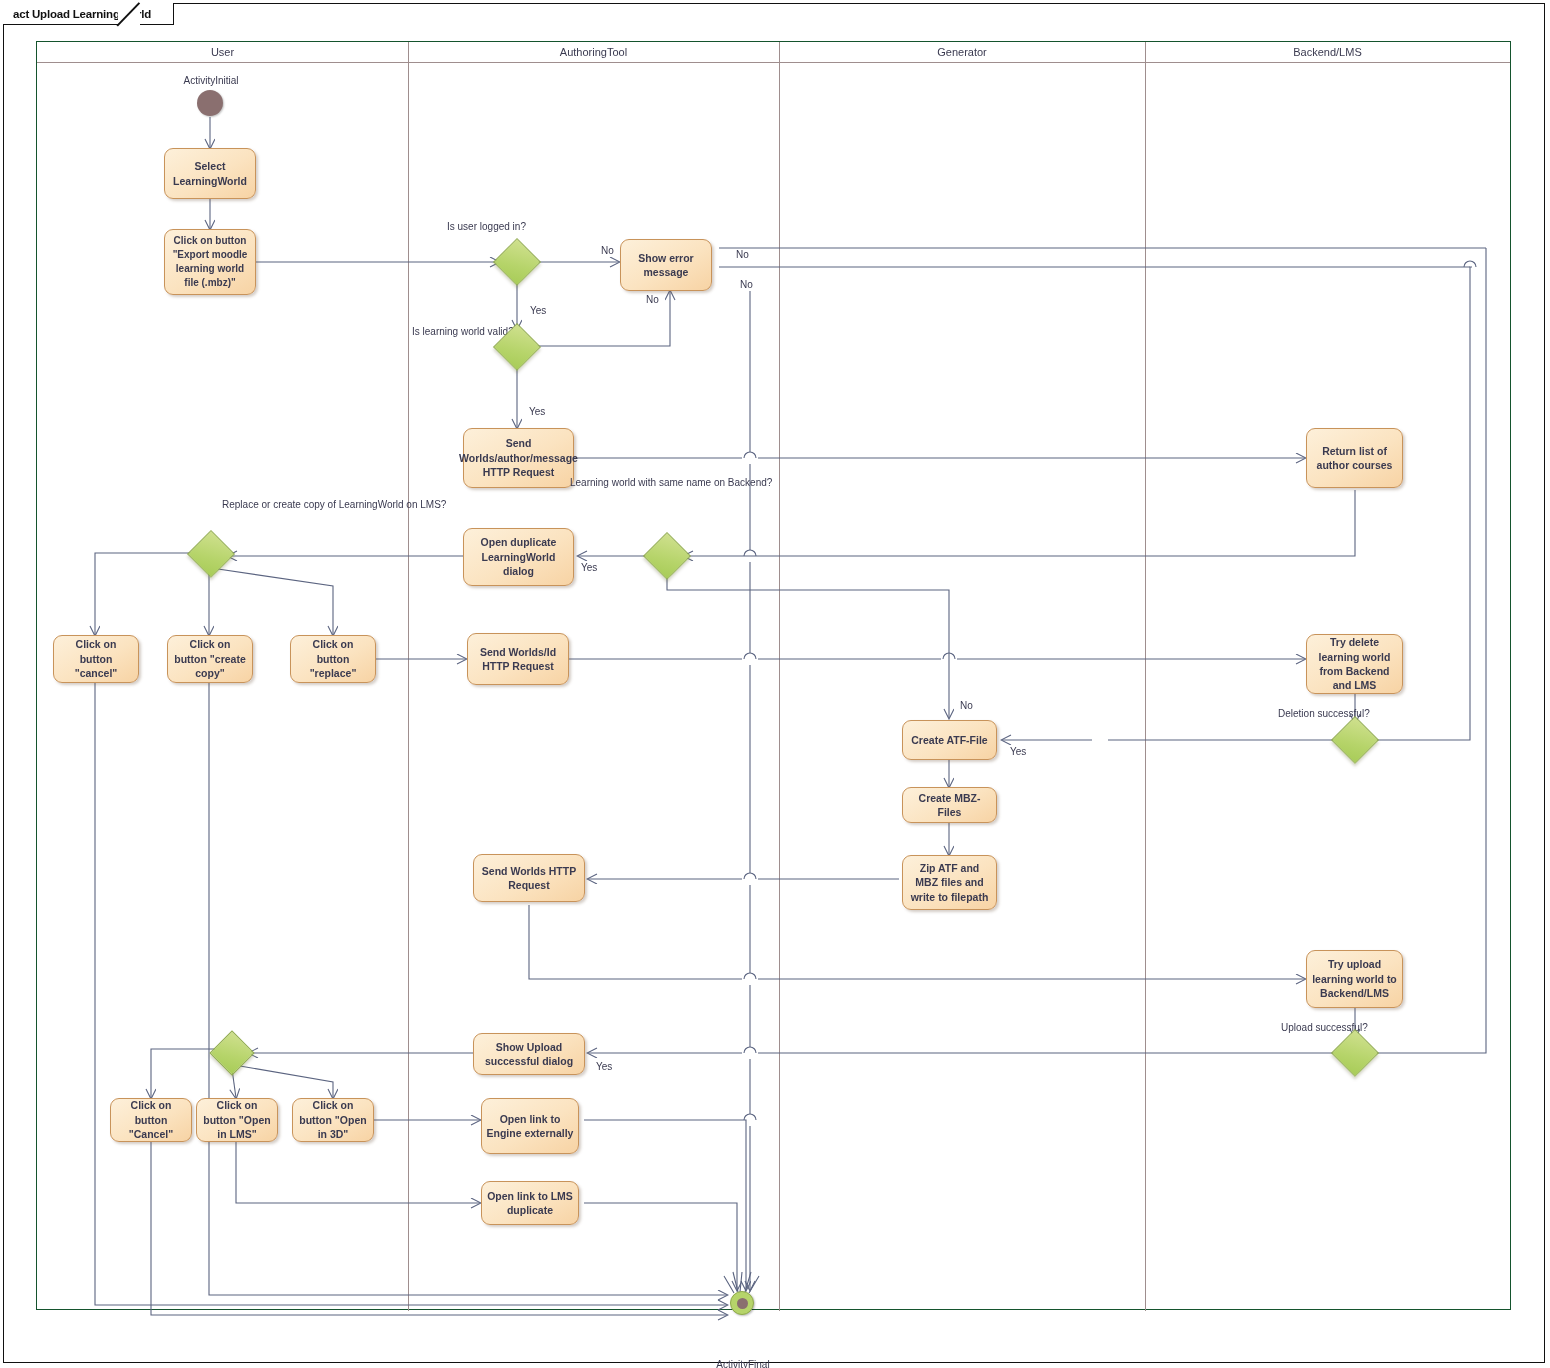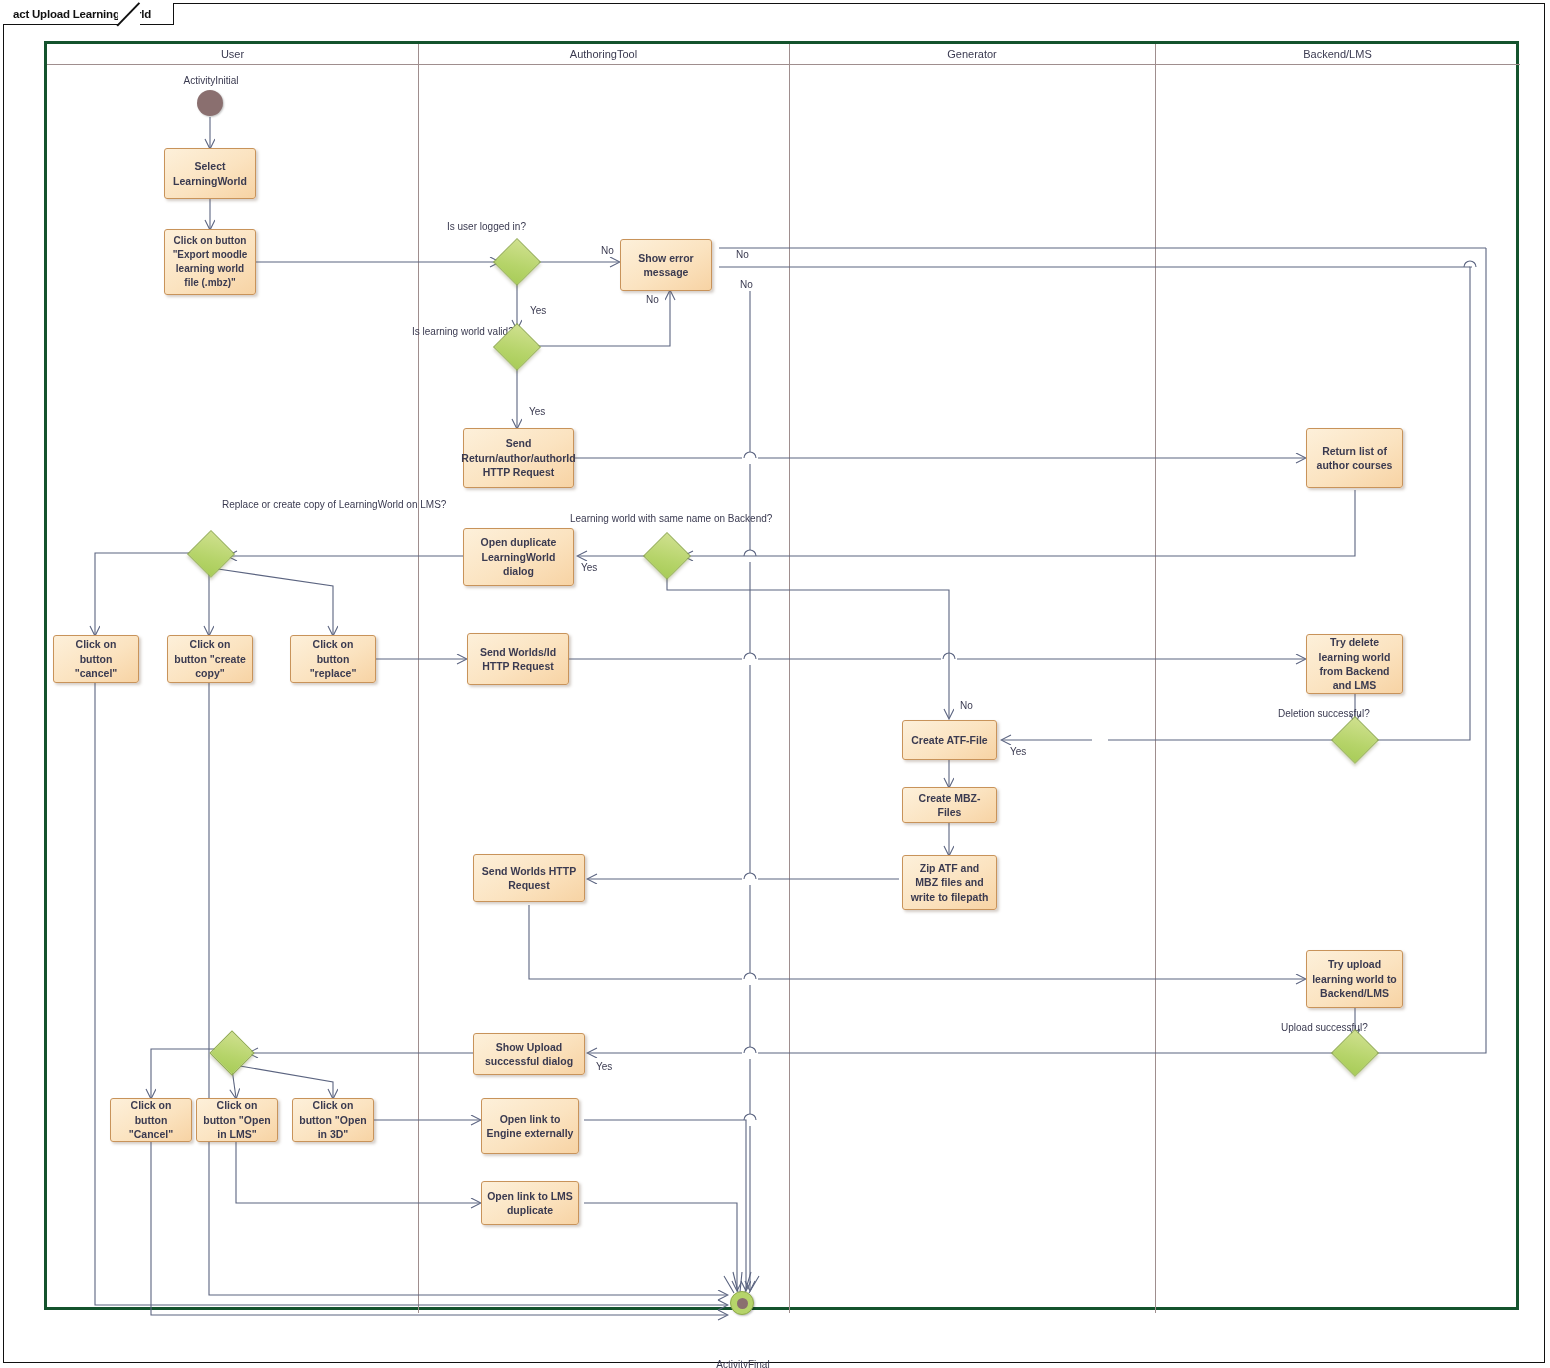--- a/index.html
+++ b/index.html
@@ -7,30 +7,30 @@
   #stage{position:relative;width:1550px;height:1368px;background:#fff;overflow:hidden;}
 
   
   .frame{position:absolute;left:3px;top:3px;width:1542px;height:1360px;border:1.5px solid #111;box-sizing:border-box;}
   .frame-tab{position:absolute;left:3px;top:3px;height:22px;border:1.5px solid #111;border-left:none;border-top:none;box-sizing:border-box;background:#fff;
       display:flex;align-items:center;padding:0 22px 0 10px;font-size:11.5px;font-weight:bold;color:#111;letter-spacing:-0.2px;}
   .frame-tab-cut{position:absolute;top:3px;width:22px;height:23px;background:#fff;}
   .frame-tab-cut:before{content:"";position:absolute;left:-1px;top:22px;width:32px;height:1.5px;background:#111;transform-origin:left center;transform:rotate(-46deg);}
 
   
-  .lanes{position:absolute;left:36px;top:41px;width:1475px;height:1269px;border:3px solid #14532d;box-sizing:border-box;margin-left:8px;}
+  .lanes{position:absolute;left:36px;top:41px;width:1475px;height:1269px;border:1px solid #14532d;box-sizing:border-box;}
   .lane-head{position:absolute;top:0;height:21px;border-bottom:1px solid #9f8e8e;box-sizing:border-box;
       display:flex;align-items:center;justify-content:center;font-size:11px;color:#3a3a50;}
   .lane-div{position:absolute;top:0;width:1px;height:1269px;background:#9f8e8e;}
 
   
   svg.edges{position:absolute;left:0;top:0;width:1550px;height:1368px;overflow:visible;}
 
   
-  .node{position:absolute;border:1px solid #c8935a;border-radius:3px;box-sizing:border-box;
+  .node{position:absolute;border:1px solid #c8935a;border-radius:9px;box-sizing:border-box;
       background:linear-gradient(150deg,#fdf0da 0%,#fbe3c0 55%,#f7d3a4 100%);
       box-shadow:2px 2px 3px rgba(120,100,80,.32);
       display:flex;align-items:center;justify-content:center;text-align:center;
       font-size:10.5px;font-weight:bold;color:#3a3a50;line-height:1.38;padding:2px 4px;}
   .dec{position:absolute;width:34px;height:34px;transform:rotate(45deg);
       background:linear-gradient(150deg,#cfe08e 0%,#b6d46a 60%,#a8cc58 100%);
       border:1px solid #8faa4b;box-shadow:2px 2px 3px rgba(120,120,80,.3);box-sizing:border-box;}
   .initial{position:absolute;width:26px;height:26px;border-radius:50%;background:#8a6f6f;
       box-shadow:1px 1px 2px rgba(0,0,0,.25);}
   .final-out{position:absolute;width:24px;height:24px;border-radius:50%;
@@ -190,29 +190,29 @@
 
   <div class="node" style="left:620px;top:239px;width:92px;height:52px;">Show error message</div>
   <div class="lbl" style="left:736px;top:248px;">No</div>
   <div class="lbl" style="left:740px;top:278px;">No</div>
   <div class="lbl" style="left:646px;top:293px;">No</div>
 
   <div class="lbl" style="left:412px;top:325px;"><span>Is learning world valid?</span></div>
   <div class="dec" style="left:500px;top:330px;"></div>
   <div class="lbl" style="left:529px;top:405px;">Yes</div>
 
-  <div class="node" style="left:463px;top:428px;width:111px;height:60px;">Send Return/author/authorId HTTP Request</div>
+  <div class="node" style="left:463px;top:428px;width:111px;height:60px;">Send Worlds/author/message HTTP Request</div>
   <div class="node" style="left:1306px;top:428px;width:97px;height:60px;">Return list of author courses</div>
 
   <div class="lbl ctr" style="left:222px;top:498px;width:130px;"><span>Replace or create copy of LearningWorld on LMS?</span></div>
   <div class="dec" style="left:194px;top:537px;"></div>
 
   <div class="node" style="left:463px;top:528px;width:111px;height:58px;">Open duplicate LearningWorld dialog</div>
 
-  <div class="lbl ctr" style="left:570px;top:512px;width:128px;"><span>Learning world with same name on Backend?</span></div>
+  <div class="lbl ctr" style="left:570px;top:476px;width:128px;"><span>Learning world with same name on Backend?</span></div>
   <div class="dec" style="left:650px;top:539px;"></div>
   <div class="lbl" style="left:581px;top:561px;">Yes</div>
 
   <div class="node" style="left:53px;top:635px;width:86px;height:48px;">Click on button "cancel"</div>
   <div class="node" style="left:167px;top:635px;width:86px;height:48px;">Click on button "create copy"</div>
   <div class="node" style="left:290px;top:635px;width:86px;height:48px;">Click on button "replace"</div>
   <div class="node" style="left:467px;top:633px;width:102px;height:52px;">Send Worlds/Id HTTP Request</div>
 
   <div class="node" style="left:1306px;top:634px;width:97px;height:60px;">Try delete learning world from Backend and LMS</div>
   <div class="lbl ctr" style="left:1278px;top:707px;width:74px;"><span>Deletion successful?</span></div>

